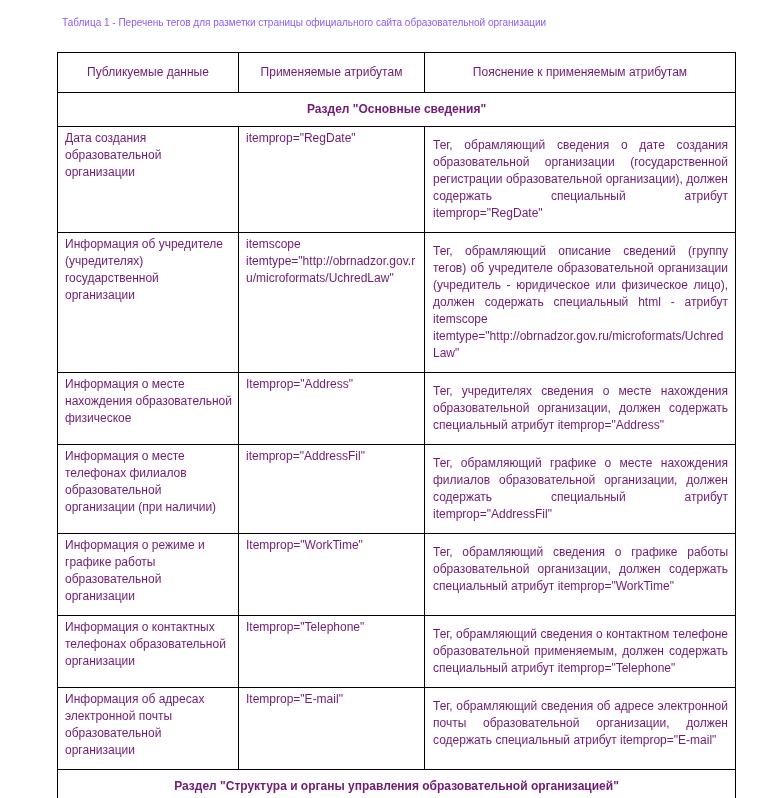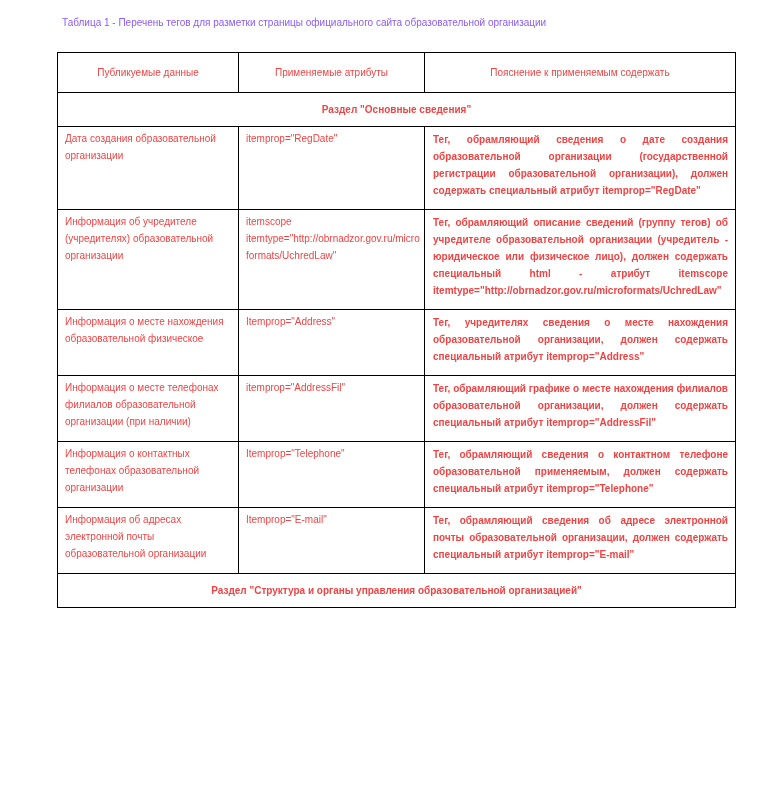--- a/index.html
+++ b/index.html
@@ -33,23 +33,23 @@
     table-layout: fixed;
     background: #ffffff;
   }
   table.tags-table col.c1 { width: 181px; }
   table.tags-table col.c2 { width: 186px; }
   table.tags-table col.c3 { width: 311px; }
   table.tags-table th,
   table.tags-table td {
     border: 1.4px solid #000000;
     vertical-align: top;
-    font-size: 10px;
+    font-size: 12px;
     line-height: 17px;
-    color: #ef4444;
+    color: #701a75;
   }
   table.tags-table th {
     font-weight: normal;
     text-align: center;
     vertical-align: middle;
     padding: 11px 4px;
   }
   tr.section-row td {
     font-weight: bold;
     text-align: center;
@@ -61,76 +61,80 @@
     text-align: left;
     margin-left: 12px;
   }
   td.cell-attr {
     padding: 3px 4px 10px 7px;
     text-align: left;
     overflow-wrap: break-word;
     word-break: break-word;
   }
   td.cell-expl {
-    padding: 4px 7px 10px 8px;
+    padding: 10px 7px 10px 8px;
     text-align: justify;
     overflow-wrap: break-word;
     word-break: break-word;
-    font-weight: bold;
   }
 </style>
 </head>
 <body>
 
 <div class="page">
 
   <div class="doc-title">Таблица 1 - Перечень тегов для разметки страницы официального сайта образовательной организации</div>
 
   <table class="tags-table">
     <colgroup>
         <col class="c1">
         <col class="c2">
         <col class="c3">
       </colgroup>
     <thead>
       <tr>
         <th>Публикуемые данные</th>
-        <th>Применяемые атрибуты</th>
-        <th>Пояснение к применяемым содержать</th>
+        <th>Применяемые атрибутам</th>
+        <th>Пояснение к применяемым атрибутам</th>
       </tr>
     </thead>
     <tbody>
       <tr class="section-row">
         <td colspan="3">Раздел "Основные сведения"</td>
       </tr>
 
       <tr>
         <td class="cell-data">Дата создания образовательной организации</td>
         <td class="cell-attr">itemprop="RegDate"</td>
         <td class="cell-expl">Тег, обрамляющий сведения о дате создания образовательной организации (государственной регистрации образовательной организации), должен содержать специальный атрибут itemprop="RegDate"</td>
       </tr>
 
       <tr>
-        <td class="cell-data">Информация об учредителе (учредителях) образовательной организации</td>
+        <td class="cell-data">Информация об учредителе (учредителях) государственной организации</td>
         <td class="cell-attr">itemscope itemtype="http://obrnadzor.gov.ru/microformats/UchredLaw"</td>
         <td class="cell-expl">Тег, обрамляющий описание сведений (группу тегов) об учредителе образовательной организации (учредитель - юридическое или физическое лицо), должен содержать специальный html - атрибут itemscope itemtype="http://obrnadzor.gov.ru/microformats/UchredLaw"</td>
       </tr>
 
       <tr>
         <td class="cell-data">Информация о месте нахождения образовательной физическое</td>
         <td class="cell-attr">Itemprop="Address"</td>
         <td class="cell-expl">Тег, учредителях сведения о месте нахождения образовательной организации, должен содержать специальный атрибут itemprop="Address"</td>
       </tr>
 
       <tr>
         <td class="cell-data">Информация о месте телефонах филиалов образовательной организации (при наличии)</td>
         <td class="cell-attr">itemprop="AddressFil"</td>
         <td class="cell-expl">Тег, обрамляющий графике о месте нахождения филиалов образовательной организации, должен содержать специальный атрибут itemprop="AddressFil"</td>
       </tr>
 
+      <tr>
+        <td class="cell-data">Информация о режиме и графике работы образовательной организации</td>
+        <td class="cell-attr">Itemprop="WorkTime"</td>
+        <td class="cell-expl">Тег, обрамляющий сведения о графике работы образовательной организации, должен содержать специальный атрибут itemprop="WorkTime"</td>
+      </tr>
 
       <tr>
         <td class="cell-data">Информация о контактных телефонах образовательной организации</td>
         <td class="cell-attr">Itemprop="Telephone"</td>
         <td class="cell-expl">Тег, обрамляющий сведения о контактном телефоне образовательной применяемым, должен содержать специальный атрибут itemprop="Telephone"</td>
       </tr>
 
       <tr>
         <td class="cell-data">Информация об адресах электронной почты образовательной организации</td>
         <td class="cell-attr">Itemprop="E-mail"</td>

